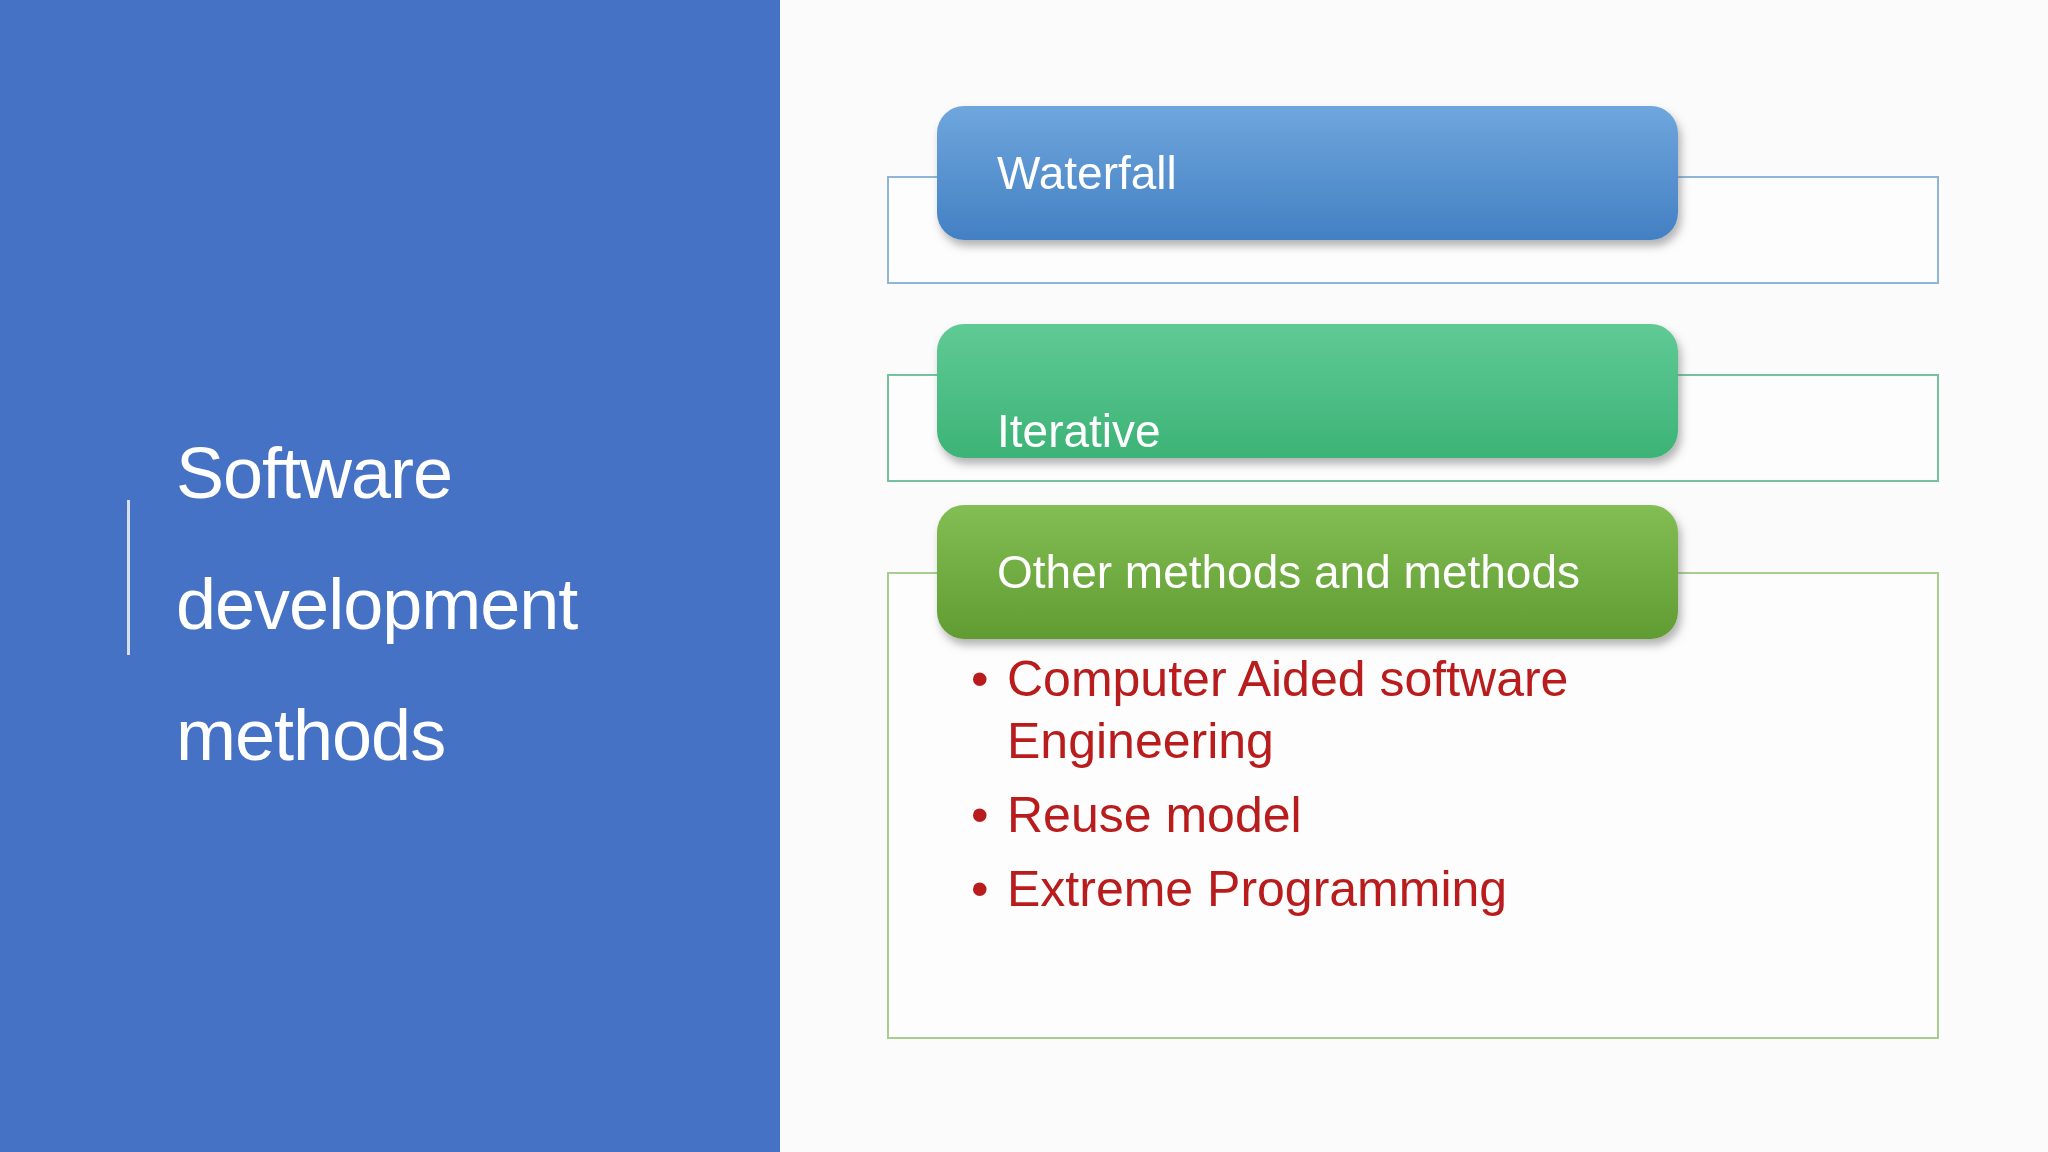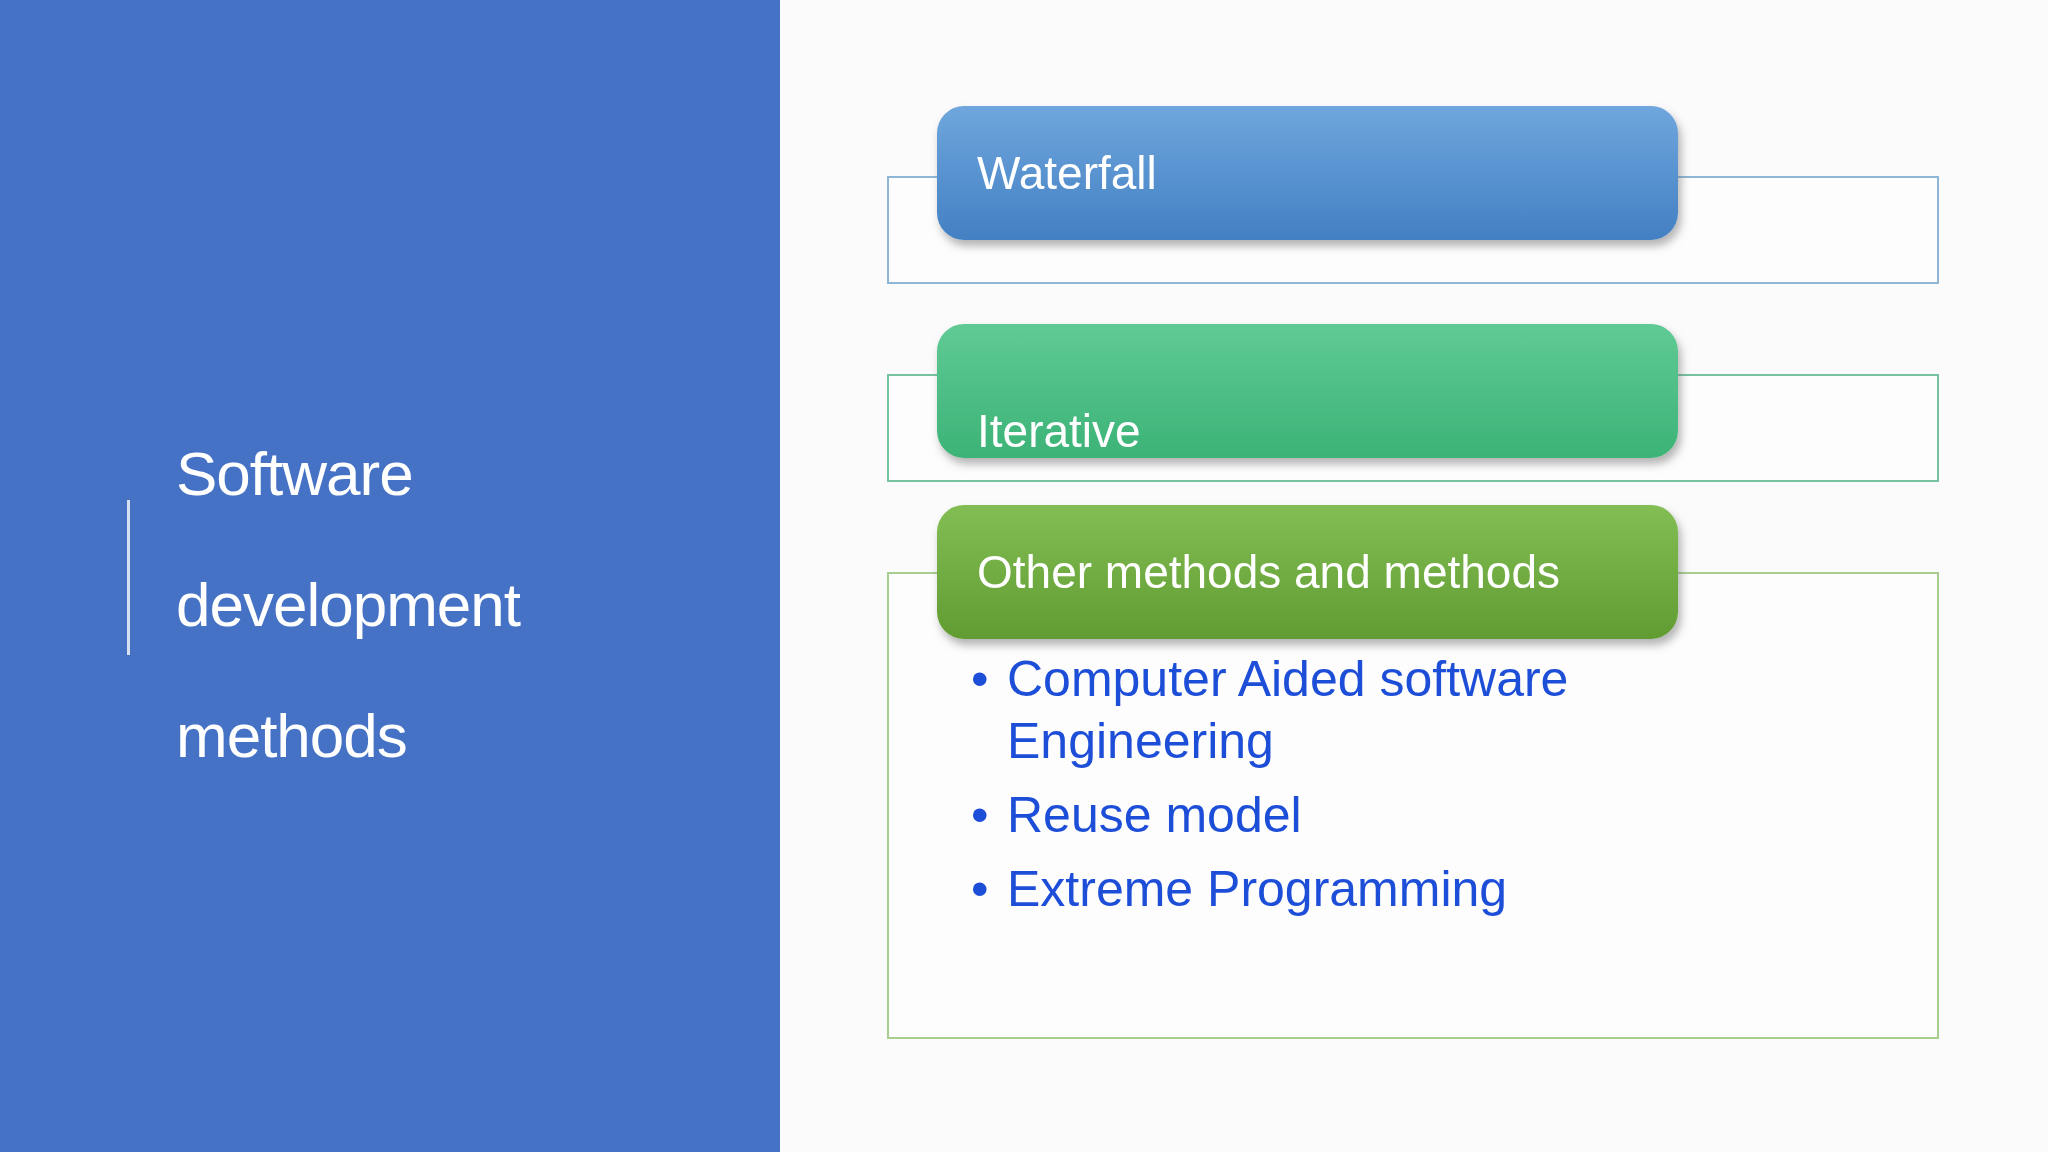--- a/index.html
+++ b/index.html
@@ -28,21 +28,21 @@
     position: absolute;
     left: 127px; top: 500px;
     width: 3px; height: 155px;
     background: rgba(255,255,255,0.78);
   }
   .title {
     position: absolute;
     left: 176px; top: 408px;
     width: 580px;
     margin: 0;
-    font-size: 62px;
+    font-size: 72px;
     line-height: 131px;
     font-weight: 300;
     letter-spacing: -1px;
     color: #FFFFFF;
   }
 
   
   .group-outline {
     position: absolute;
     left: 887px;
@@ -58,41 +58,41 @@
   .pill {
     position: absolute;
     left: 937px;
     width: 741px;
     height: 134px;
     border-radius: 27px;
     box-shadow: 3px 6px 8px rgba(105,105,105,0.5);
     display: flex;
     align-items: center;
     box-sizing: border-box;
-    padding-left: 40px;
+    padding-left: 60px;
   }
   .pill-1 { top: 106px; background: linear-gradient(#6FA6DD, #4380C3); }
   .pill-2 { top: 324px; background: linear-gradient(#60CA95, #3CB377); align-items: flex-end; }
   .pill-3 { top: 505px; background: linear-gradient(#83BE55, #609C31); }
   .pill-label {
     color: #FFFFFF;
     font-size: 46px;
     font-weight: 300;
     letter-spacing: 0px;
   }
 
   .bullet-list {
     position: absolute;
     left: 1007px;
     top: 648px;
     width: 790px;
     margin: 0;
     padding: 0;
     list-style: none;
-    color: #1d4ed8;
+    color: #b91c1c;
     font-size: 50px;
     line-height: 62px;
   }
   .bullet-list li {
     position: relative;
     padding-left: 0;
     margin-bottom: 12px;
   }
   .bullet-list li::before {
     content: "\2022";

